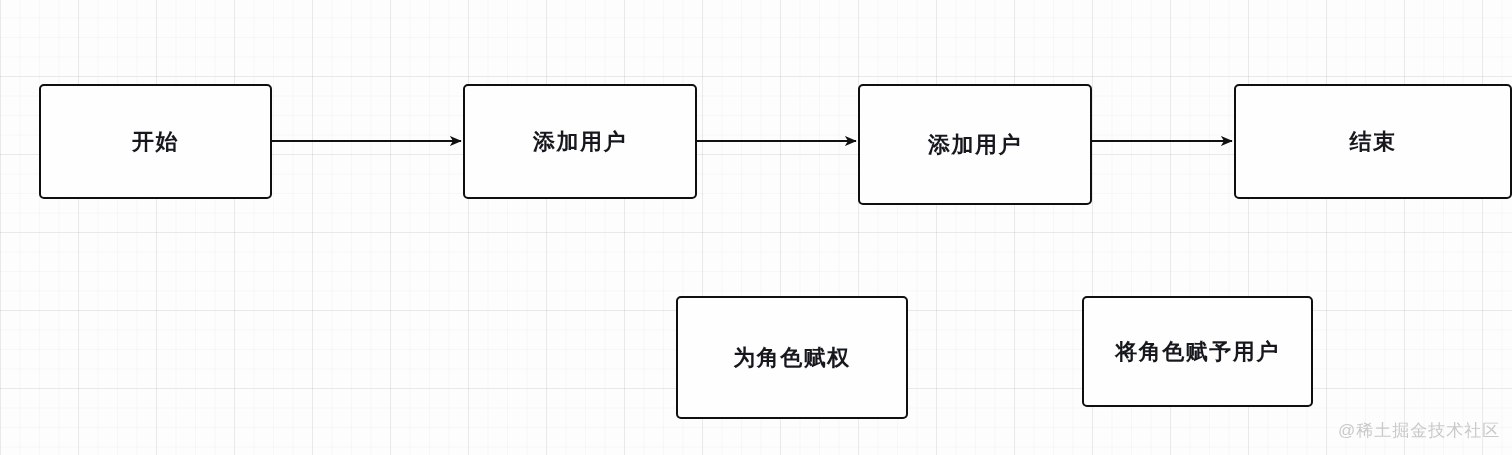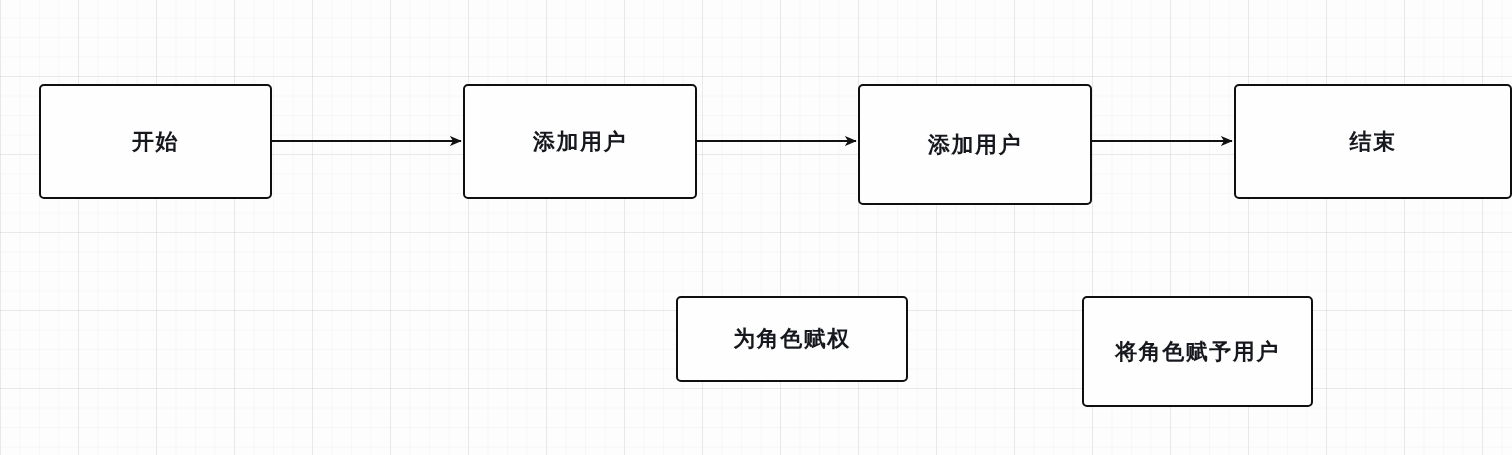--- a/index.html
+++ b/index.html
@@ -88,22 +88,23 @@
       </div>
       <div class="node-box" style="left: 463px; top: 84px; width: 234px; height: 115px; border-color: rgb(15, 15, 15); background: rgb(254, 254, 254);">
         <span class="node-label" style="color: rgb(22, 24, 29);">添加用户</span>
       </div>
       <div class="node-box" style="left: 858px; top: 84px; width: 234px; height: 121px; border-color: rgb(15, 15, 15); background: rgb(254, 254, 254);">
         <span class="node-label" style="color: rgb(22, 24, 29);">添加用户</span>
       </div>
       <div class="node-box" style="left: 1234px; top: 84px; width: 278px; height: 115px; border-color: rgb(15, 15, 15); background: rgb(254, 254, 254);">
         <span class="node-label" style="color: rgb(22, 24, 29);">结束</span>
       </div>
-      <div class="node-box" style="left: 676px; top: 296px; width: 232px; height: 86px; border-color: rgb(15, 15, 15); background: rgb(254, 254, 254);">
+      <div class="node-box" style="left: 676px; top: 296px; width: 232px; height: 123px; border-color: rgb(15, 15, 15); background: rgb(254, 254, 254);">
         <span class="node-label" style="color: rgb(22, 24, 29);">为角色赋权</span>
       </div>
       <div class="node-box" style="left: 1082px; top: 296px; width: 231px; height: 111px; border-color: rgb(15, 15, 15); background: rgb(254, 254, 254);">
         <span class="node-label" style="color: rgb(22, 24, 29);">将角色赋予用户</span>
       </div>
     </div>
 
+  <div class="watermark" style="left: 1338px; top: 419px; color: rgb(201, 201, 201);">@稀土掘金技术社区</div>
 
 </div>
 
 </body></html>

